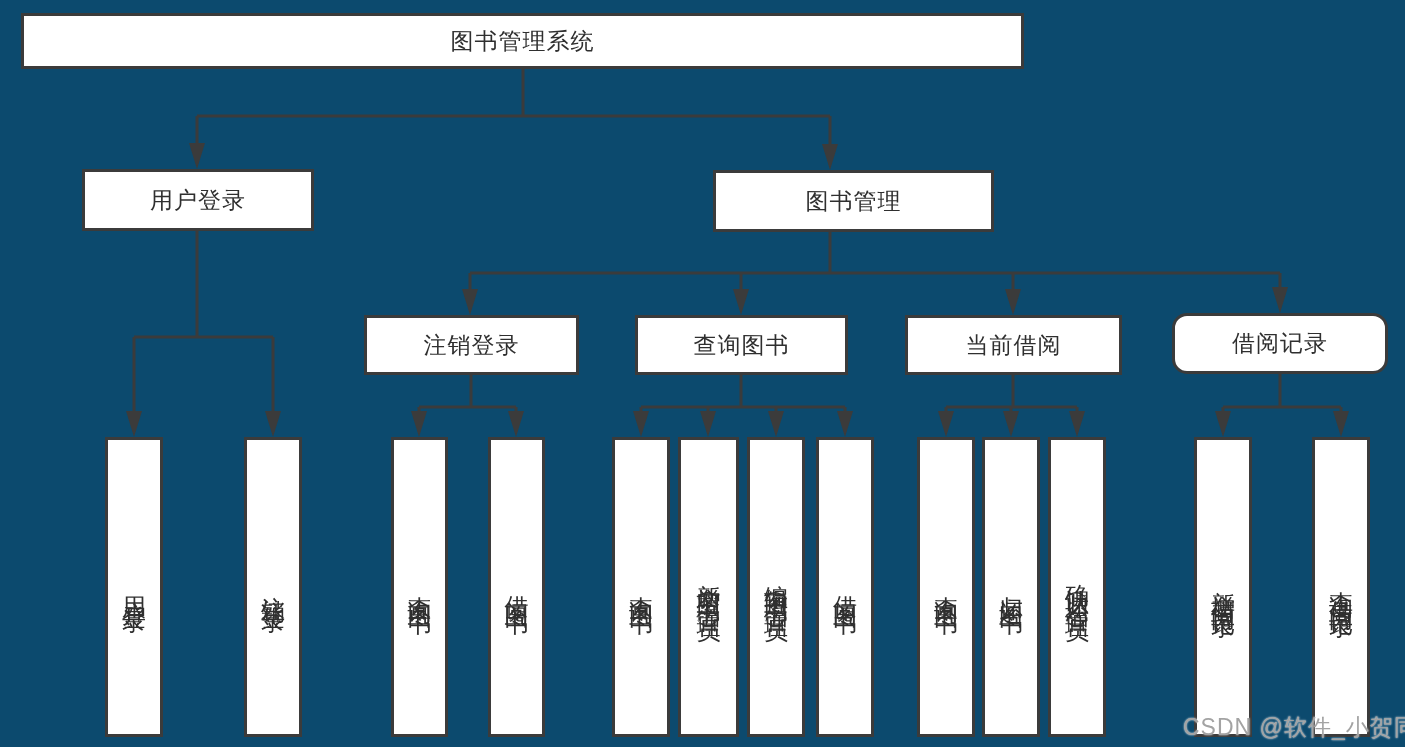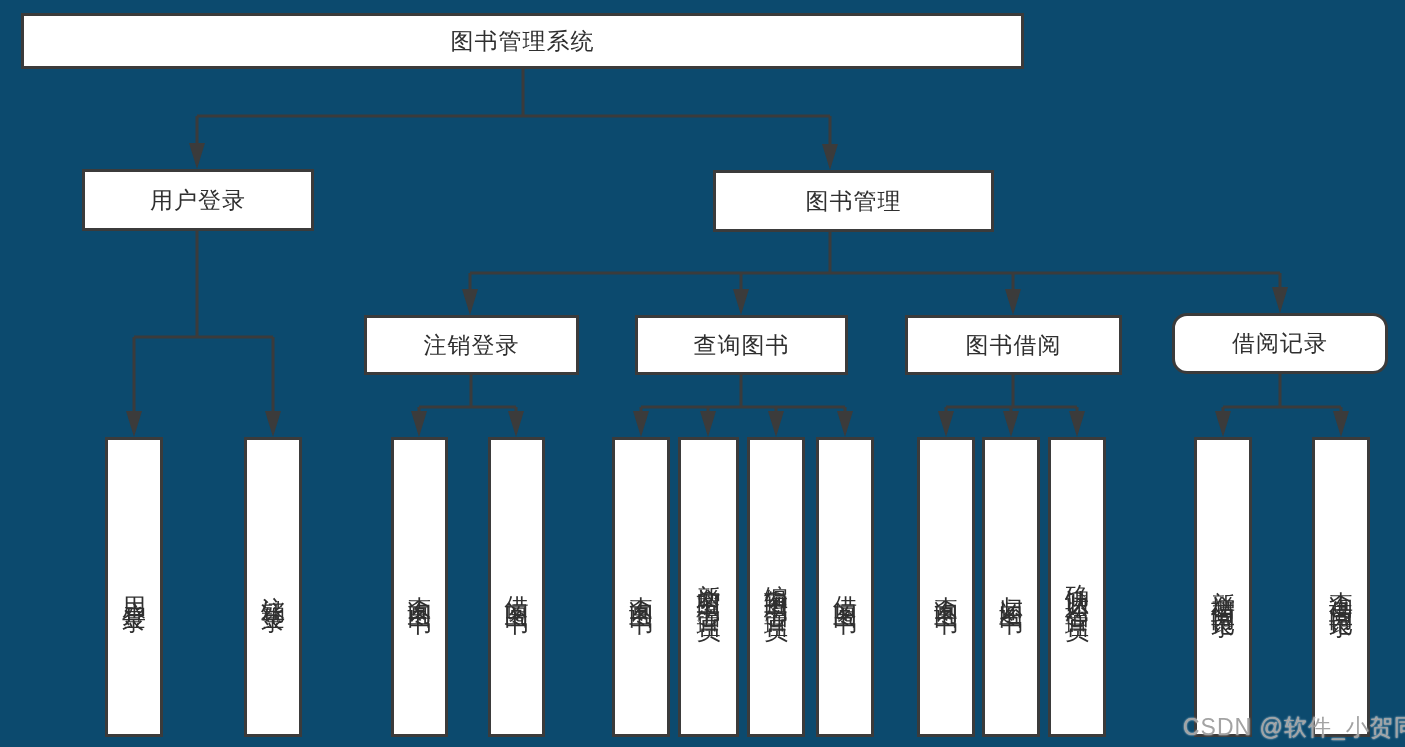--- a/index.html
+++ b/index.html
@@ -97,21 +97,21 @@
     </g>
   </svg>
 
   <div class="node n-root">图书管理系统</div>
 
   <div class="node n-login">用户登录</div>
   <div class="node n-mgmt">图书管理</div>
 
   <div class="node n-new">注销登录</div>
   <div class="node n-borrow">查询图书</div>
-  <div class="node n-current">图书借阅</div>
+  <div class="node n-current">当前借阅</div>
   <div class="node n-records">借阅记录</div>
 
   <div class="leaf l-1a">
     <span>用户登录</span>
   </div>
   <div class="leaf l-1b">
     <span>注销登录</span>
   </div>
 
   <div class="leaf l-2a">

